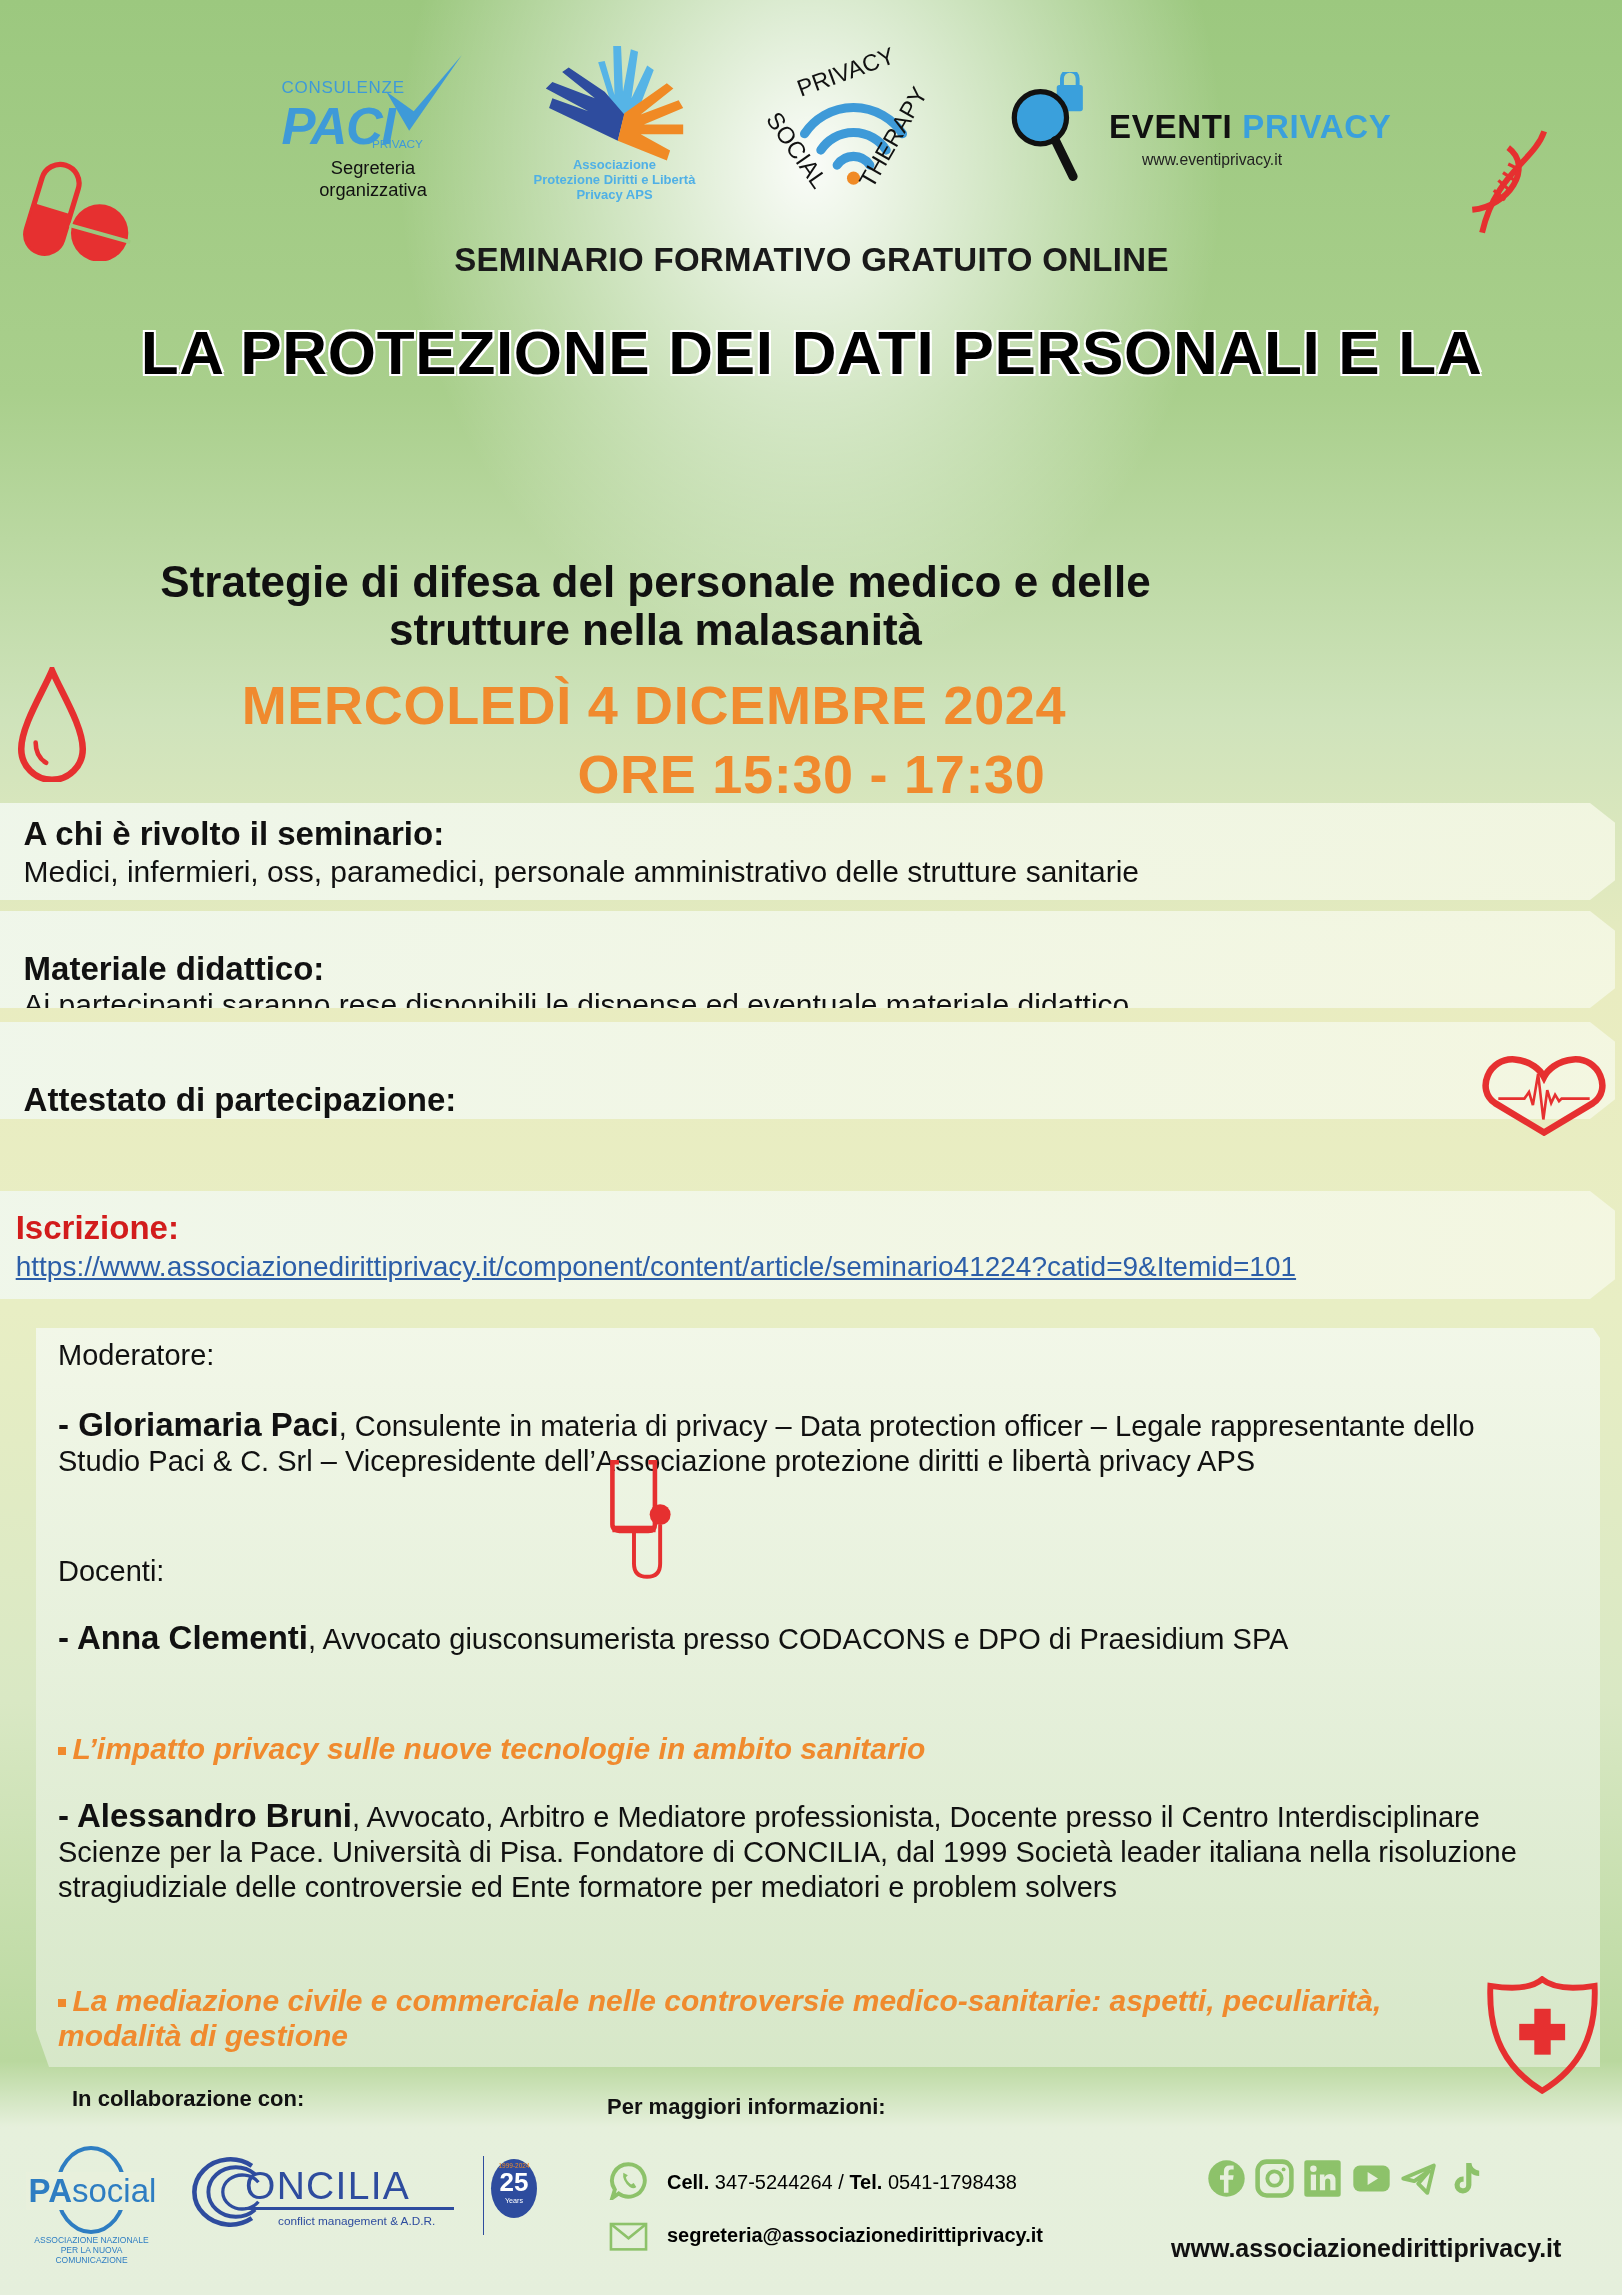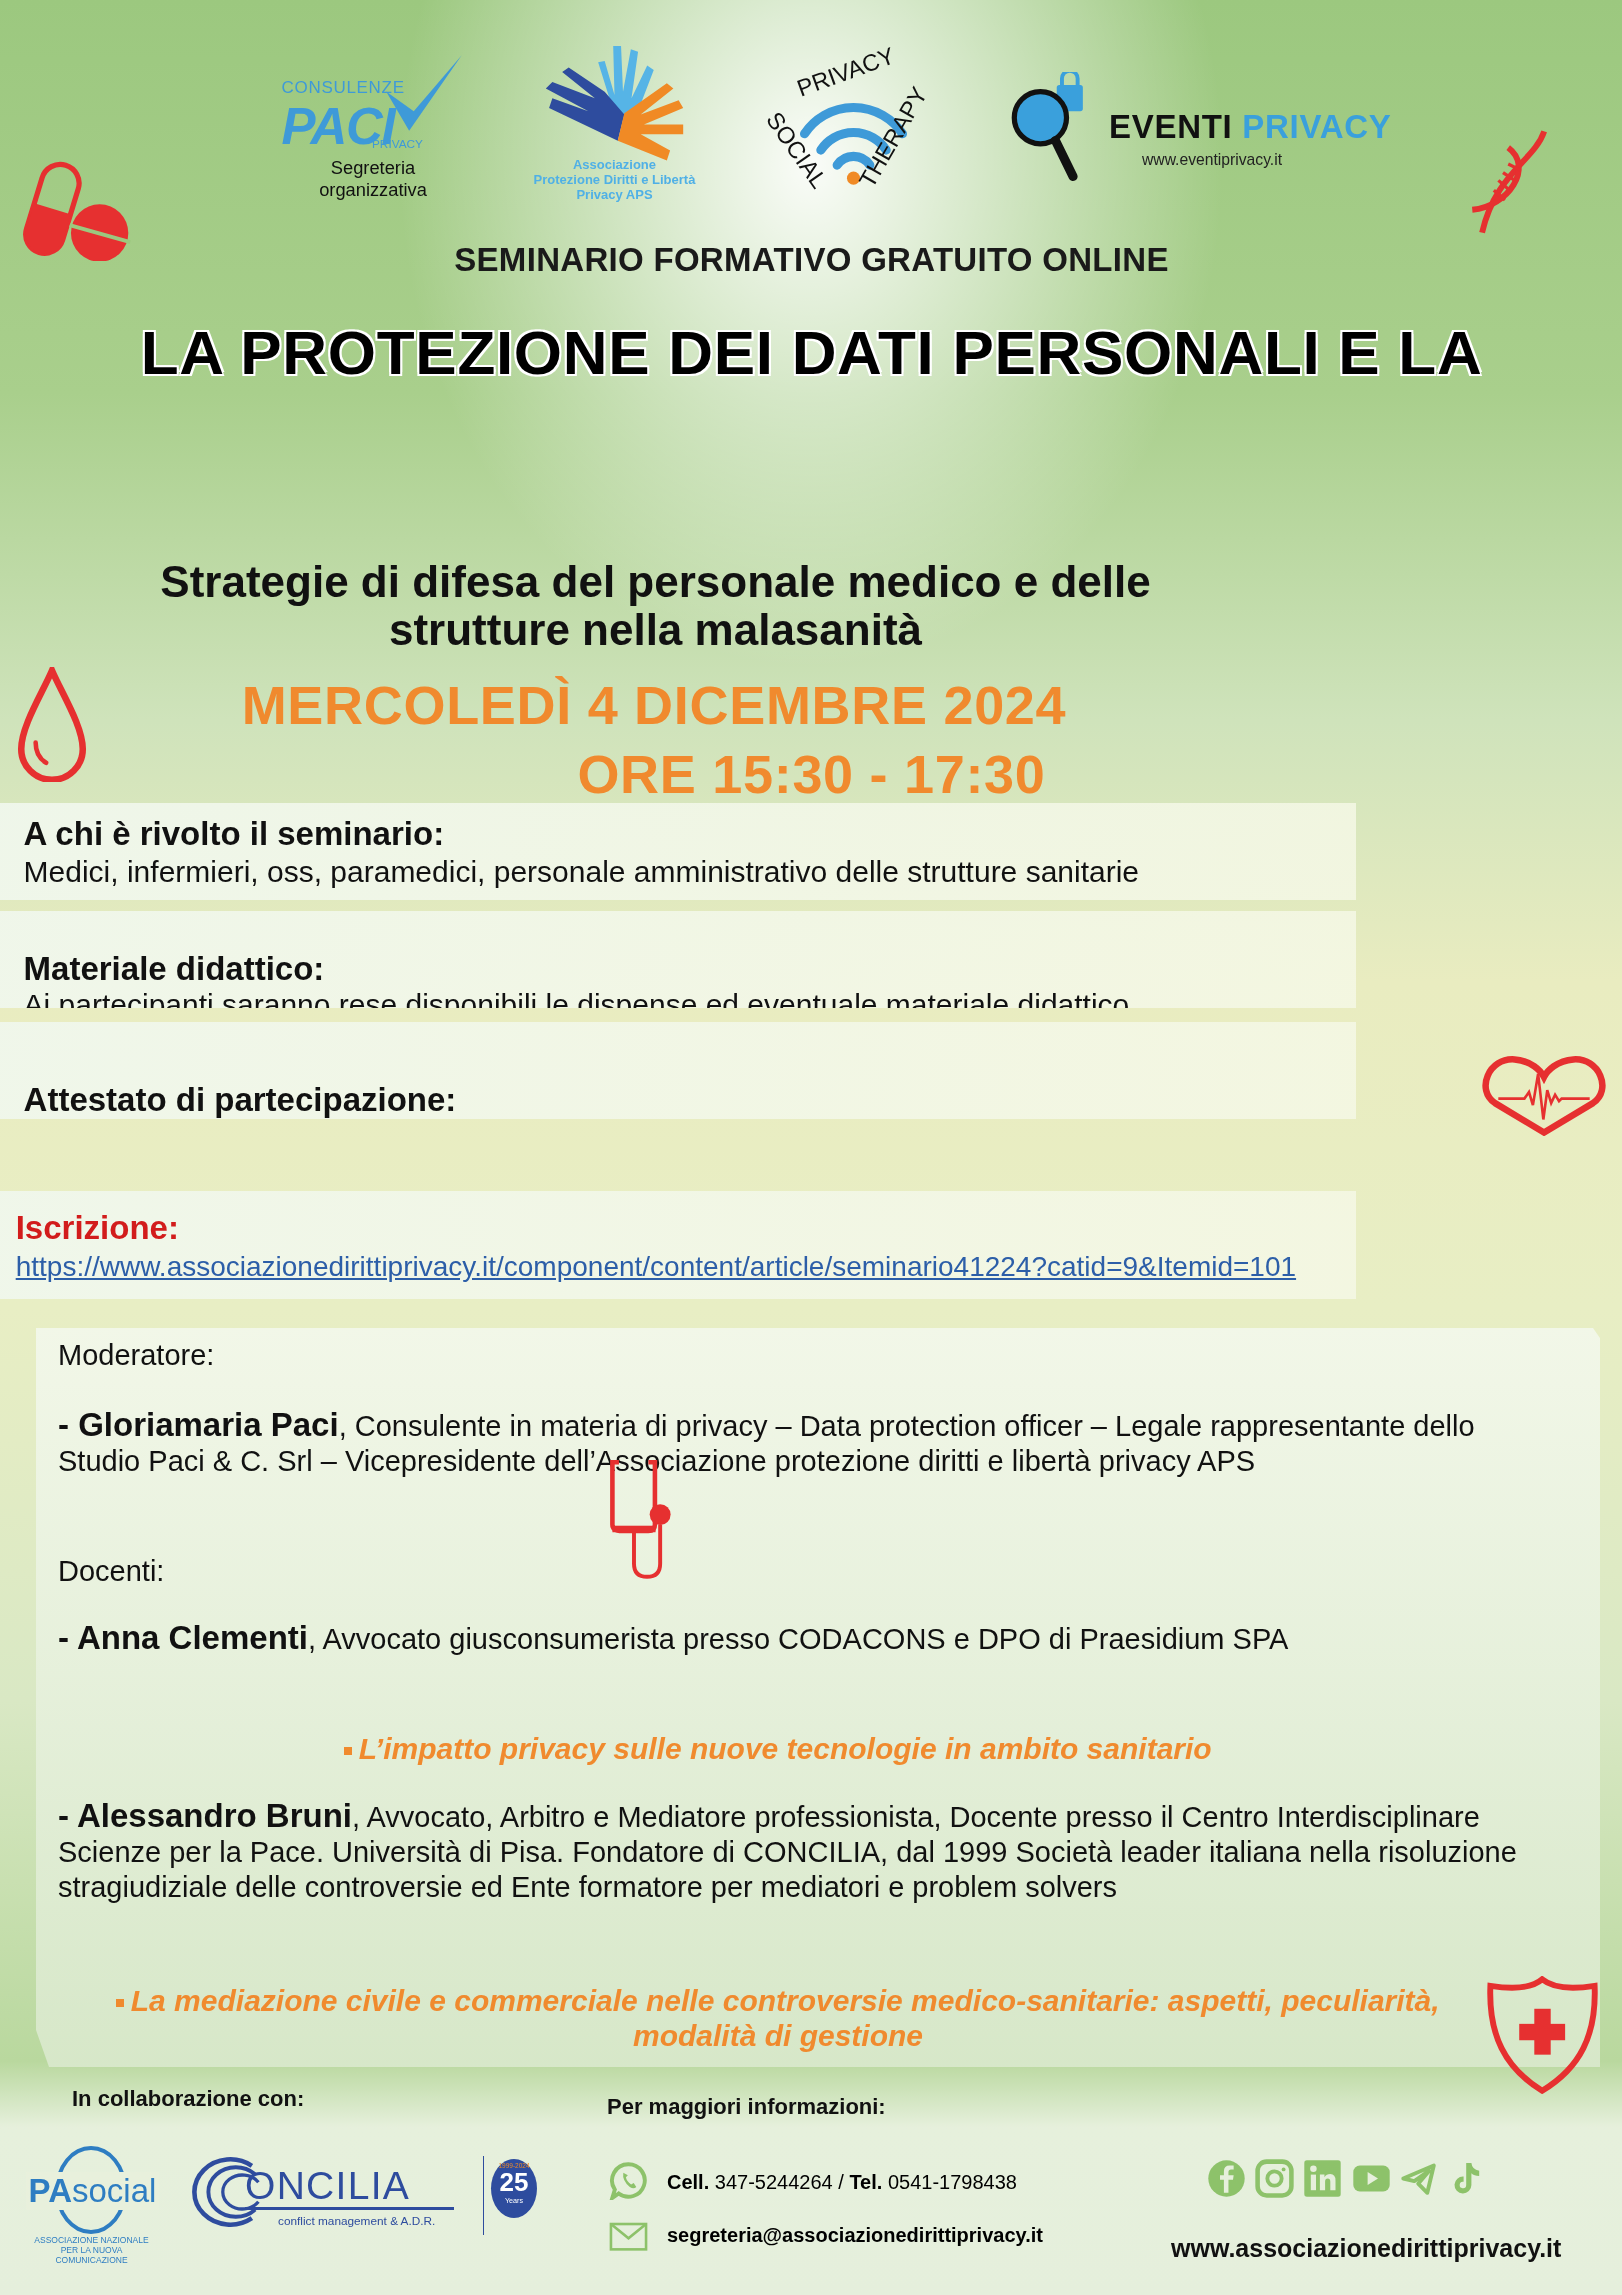--- a/index.html
+++ b/index.html
@@ -36,31 +36,31 @@
 
   
   .kicker { left:0; width:1623px; top:241px; text-align:center; font-size:33px; font-weight:bold; color:#1a1a1a; letter-spacing:0.3px; }
   .title { left:0; width:1623px; top:308px; text-align:center; font-size:62px; line-height:90px; font-weight:900; color:#000; letter-spacing:0.7px;
     text-shadow: 0 0 2.6px #fff, 2px 2px 0 #fff, -2px -2px 0 #fff, 2px -2px 0 #fff, -2px 2px 0 #fff; }
   .subtitle { left:0; width:1311px; top:558px; text-align:center; font-size:44px; line-height:48px; font-weight:bold; color:#111; }
   .date { left:0; width:1308px; top:674px; text-align:center; font-size:54px; font-weight:bold; color:#f08a2e; letter-spacing:0.7px; }
   .time { left:0; width:1623px; top:743px; text-align:center; font-size:54px; font-weight:bold; color:#f08a2e; letter-spacing:0.7px; }
 
   
-  .info-box { position:absolute; left:0; width:1356px; background:linear-gradient(90deg, rgba(240,247,236,0.95), rgba(245,248,230,0.85)); clip-path:polygon(0 0, 1590px 0, 1623px 26px, 1623px calc(100% - 26px), 1590px 100%, 0 100%); }
+  .info-box { position:absolute; left:0; width:1615px; background:linear-gradient(90deg, rgba(240,247,236,0.95), rgba(245,248,230,0.85)); clip-path:polygon(0 0, 1590px 0, 1623px 26px, 1623px calc(100% - 26px), 1590px 100%, 0 100%); }
   .info-head { position:absolute; left:23.6px; font-size:33px; font-weight:bold; color:#111; }
   .info-body { position:absolute; left:23.6px; font-size:30px; color:#111; }
   .reg-head { color:#d21c1c; }
   .reg-link { color:#2c5ea8; text-decoration:underline; font-size:28px; }
 
   
   .speakers { position:absolute; left:36px; top:1328px; width:1564px; height:739px; background:linear-gradient(180deg, rgba(243,248,236,0.9), rgba(218,233,205,0.9)); clip-path:polygon(0 0, 1557px 0, 1584px 39px, 1584px 100%, 13px 100%, 0 95%); }
   .sp { position:absolute; left:58px; font-size:29px; color:#111; line-height:35px; width:1479px; }
   .sp b { font-size:33px; }
-  .sp-topic { position:absolute; left:58px; font-size:30px; font-weight:bold; font-style:italic; color:#f08a2e; line-height:35px; width:1440px;text-align:center; }
+  .sp-topic { position:absolute; left:58px; font-size:30px; font-weight:bold; font-style:italic; color:#f08a2e; line-height:35px; width:1440px; }
   .sp-topic .bullet { display:inline-block; width:7.9px; height:7.9px; background:#f08a2e; margin-right:6.5px; vertical-align:middle; }
 
   
   .foot-label { position:absolute; font-size:22px; font-weight:bold; color:#111; }
   .contact { position:absolute; font-size:20px; color:#000000; }
   .contact b { font-weight:bold; }
   .social { position:absolute; left:1207px; top:2159px; display:flex; gap:9.2px; }
   .site-url { position:absolute; left:1171px; top:2218px; font-size:25px; font-weight:bold; color:#111;margin-top:16px; }
 </style>
 </head>

